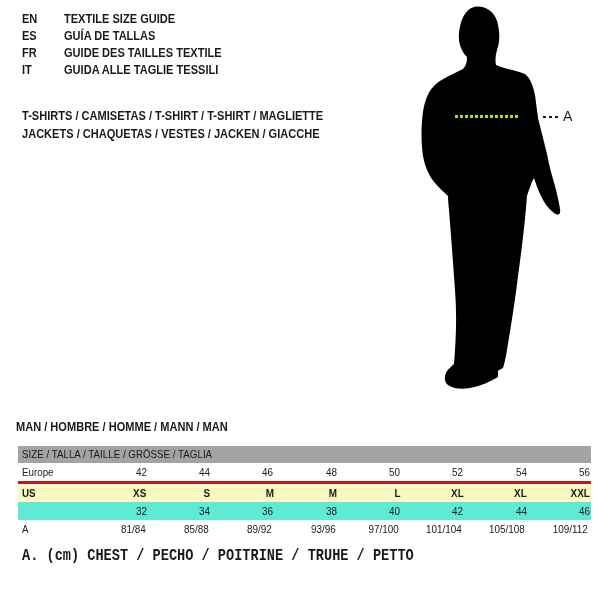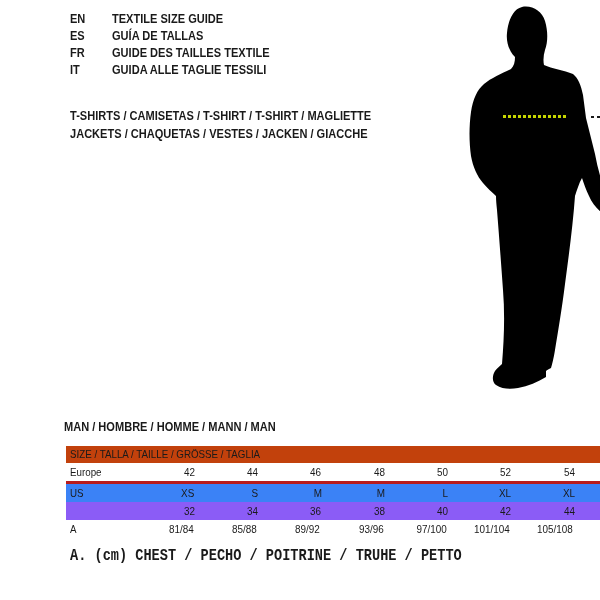--- a/index.html
+++ b/index.html
@@ -1,21 +1,21 @@
 <!DOCTYPE html>
 <html><head>
 <meta charset="utf-8">
 <style>
   html,body { margin:0; padding:0; }
   body {
     width:600px; height:600px; background:#ffffff; position:relative; overflow:hidden;
     font-family:"Liberation Sans", sans-serif; color:#1a1a1a;
     -webkit-font-smoothing:antialiased;
   }
-  .abs { position:absolute;margin-left:48px; }
+  .abs { position:absolute; }
   
   .cond  { display:inline-block; transform:scaleX(0.85); transform-origin:0 50%; white-space:nowrap; }
   .condC { display:inline-block; transform:scaleX(0.86); transform-origin:50% 50%; white-space:nowrap; }
 
   #lang-block { left:22px; top:10px; font-weight:bold; font-size:13px; }
   .lang-row  { display:flex; height:17px; line-height:17px; }
   .lang-code { width:42px; }
 
   #categories { left:22px; top:107px; font-weight:bold; font-size:13px; }
   .cat-line   { height:17.5px; line-height:17.5px; }
@@ -105,47 +105,47 @@
   <div id="measure-yellow" style="background: repeating-linear-gradient(90deg, rgb(198, 214, 0) 0px, rgb(198, 214, 0) 3px, transparent 3px, transparent 5px);"></div>
   <div id="measure-black" style="background: repeating-linear-gradient(90deg, rgb(26, 26, 26) 0px, rgb(26, 26, 26) 3px, transparent 3px, transparent 6px);"></div>
   <div id="measure-a">A</div>
 </div>
 
 <div class="abs" id="section-title">
   <span class="cond">MAN / HOMBRE / HOMME / MANN / MAN</span>
 </div>
 
 <div class="abs" id="size-table">
-  <div class="t-header" id="t-header" style="background: #c2410c;">
+  <div class="t-header" id="t-header" style="background: #a3a3a3;">
     <span class="cond">SIZE / TALLA / TAILLE / GRÖSSE / TAGLIA</span>
   </div>
   <div id="t-body">
       <div class="t-row row-sep">
         <div class="t-label"><span class="cond">Europe</span></div>
         <div class="t-cell"><span class="condC">42</span></div>
         <div class="t-cell"><span class="condC">44</span></div>
         <div class="t-cell"><span class="condC">46</span></div>
         <div class="t-cell"><span class="condC">48</span></div>
         <div class="t-cell"><span class="condC">50</span></div>
         <div class="t-cell"><span class="condC">52</span></div>
         <div class="t-cell"><span class="condC">54</span></div>
         <div class="t-cell"><span class="condC">56</span></div>
       </div>
-      <div class="t-row" style="background: #3b82f6;">
+      <div class="t-row" style="background: #fef9c3; font-weight: bold;">
         <div class="t-label"><span class="cond">US</span></div>
         <div class="t-cell"><span class="condC">XS</span></div>
         <div class="t-cell"><span class="condC">S</span></div>
         <div class="t-cell"><span class="condC">M</span></div>
         <div class="t-cell"><span class="condC">M</span></div>
         <div class="t-cell"><span class="condC">L</span></div>
         <div class="t-cell"><span class="condC">XL</span></div>
         <div class="t-cell"><span class="condC">XL</span></div>
         <div class="t-cell"><span class="condC">XXL</span></div>
       </div>
-      <div class="t-row" style="background: #8b5cf6;">
+      <div class="t-row" style="background: #5eead4;">
         <div class="t-label"><span class="cond"></span></div>
         <div class="t-cell"><span class="condC">32</span></div>
         <div class="t-cell"><span class="condC">34</span></div>
         <div class="t-cell"><span class="condC">36</span></div>
         <div class="t-cell"><span class="condC">38</span></div>
         <div class="t-cell"><span class="condC">40</span></div>
         <div class="t-cell"><span class="condC">42</span></div>
         <div class="t-cell"><span class="condC">44</span></div>
         <div class="t-cell"><span class="condC">46</span></div>
       </div>

